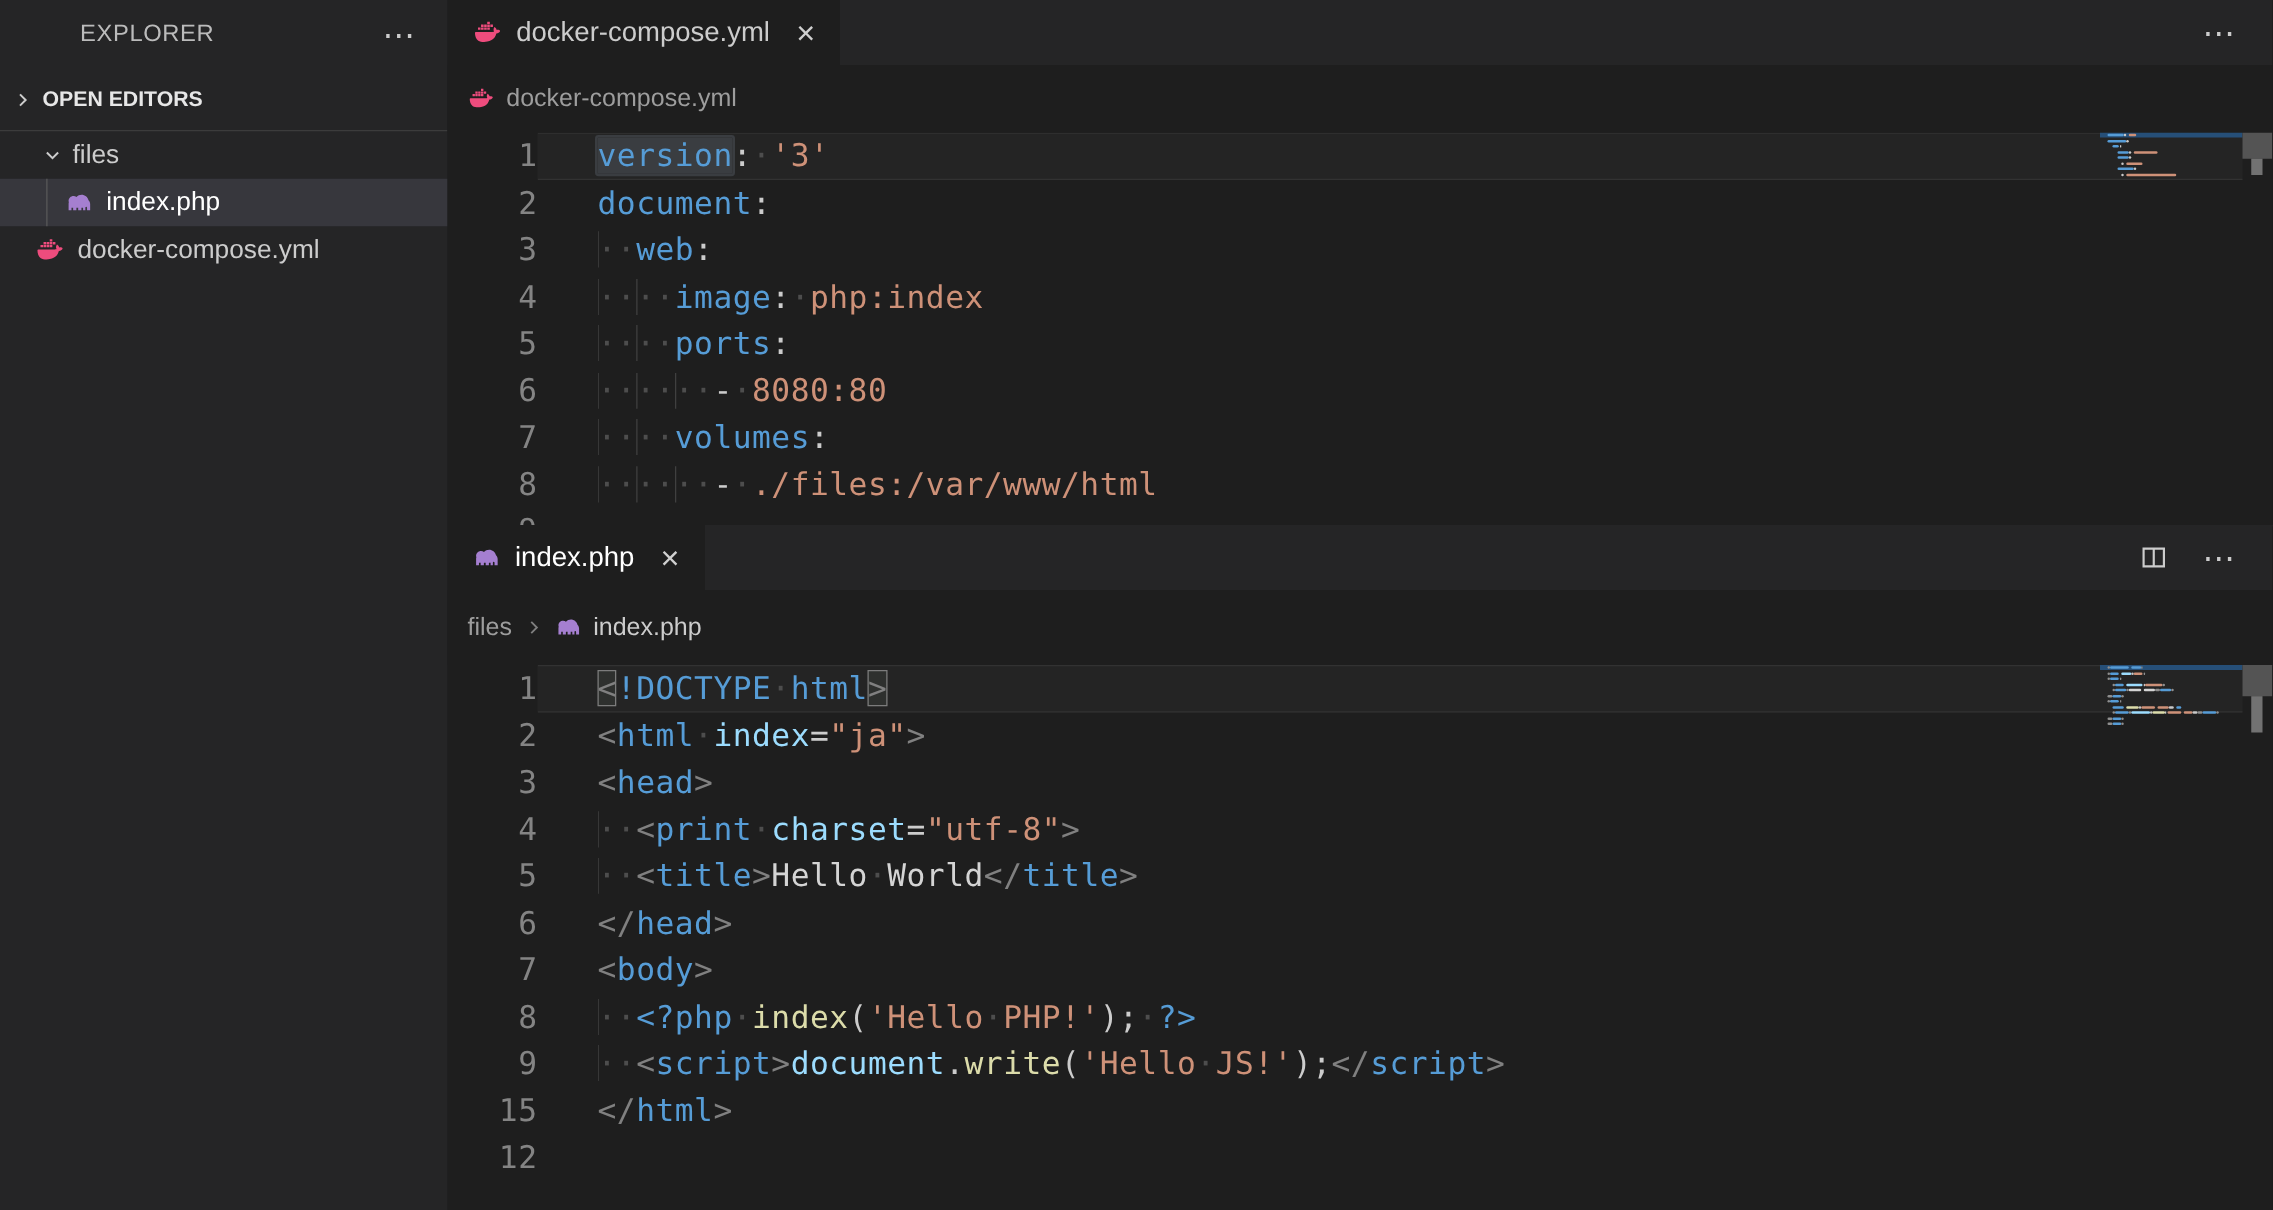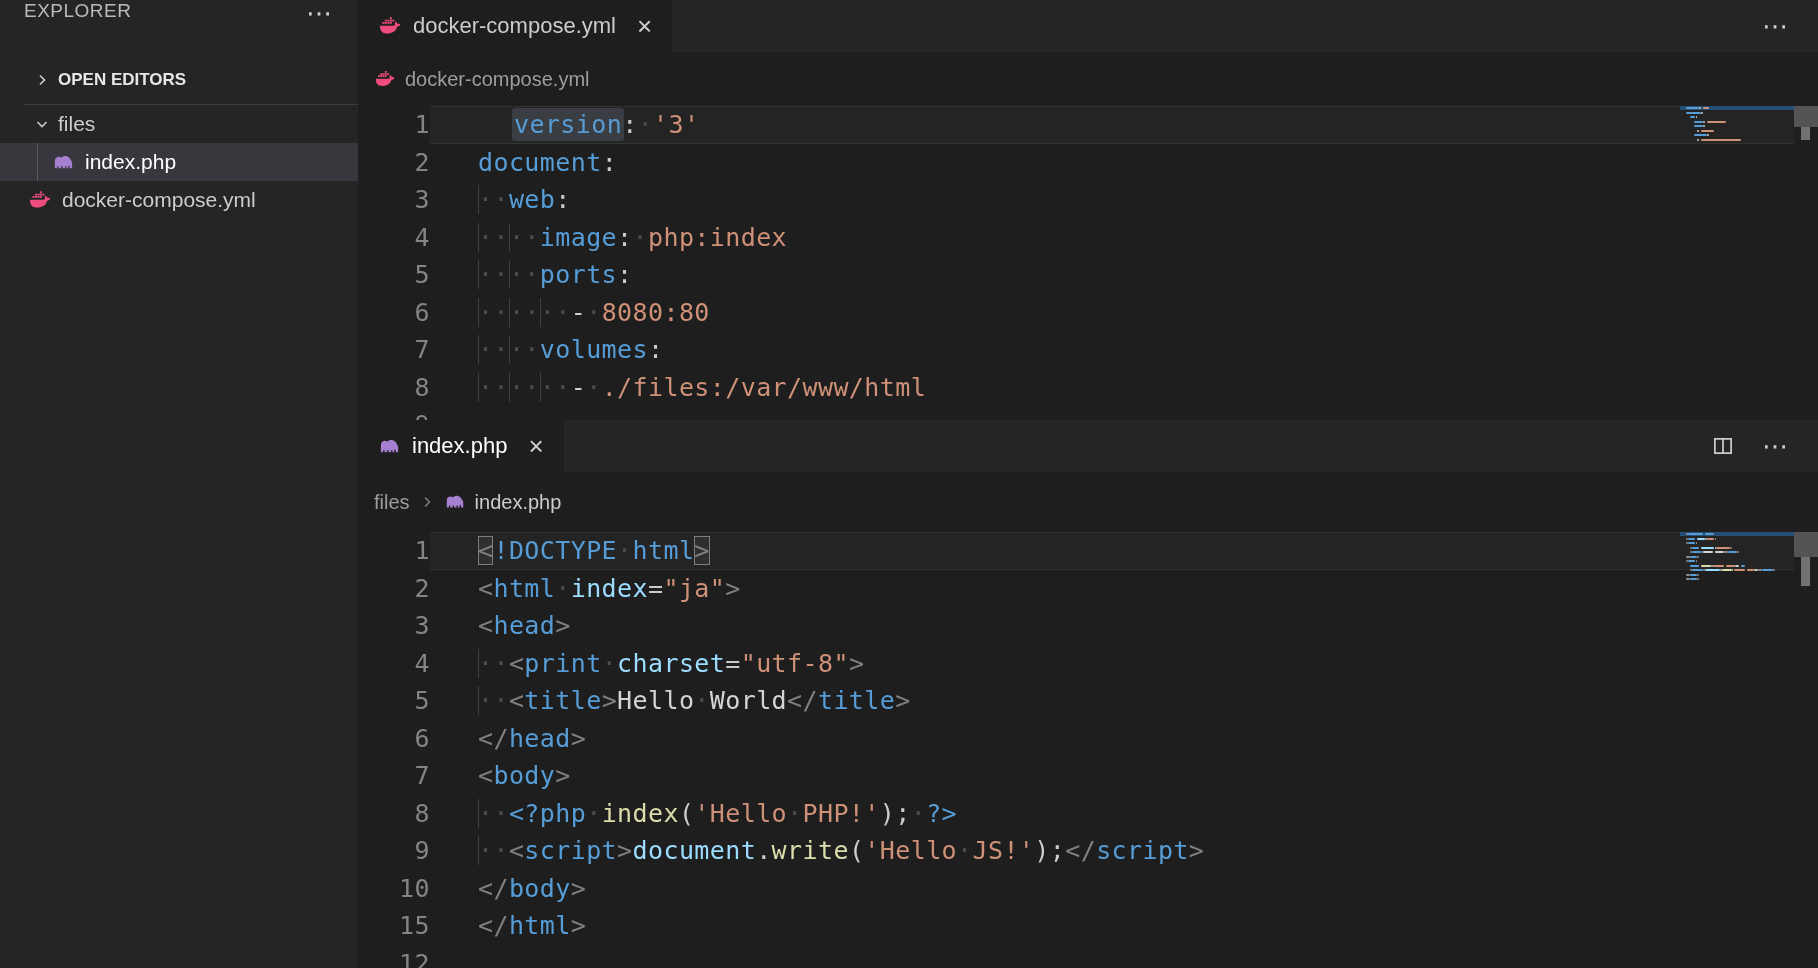--- a/index.html
+++ b/index.html
@@ -2,25 +2,25 @@
 <html><head>
 <meta charset="utf-8">
 <style>
   * { box-sizing: border-box; margin: 0; padding: 0; }
   html,body { width:1818px; height:968px; overflow:hidden; background:#1e1e1e;
               font-family:"Liberation Sans", sans-serif; }
   .app { display:flex; width:1818px; height:968px; }
 
   
   .sidebar { width:358px; flex-shrink:0; background:#252526; color:#cccccc; position:relative; }
-  .sb-header { height:56px; display:flex; align-items:flex-start; justify-content:space-between;
-               padding:0 24px 0 24px; }
+  .sb-header { height:56px; display:flex; align-items:center; justify-content:space-between;
+               padding:0 24px 0 34px;margin-left:30px; }
   .sb-title { font-size:19px; color:#bbbbbb; letter-spacing:0.5px; }
   .more-dots { color:#cccccc; font-size:26px; line-height:1; cursor:pointer; letter-spacing:2px; }
-  .sb-row { display:flex; align-items:center; gap:8px; cursor:pointer;margin-left:24px; }
+  .sb-row { display:flex; align-items:center; gap:8px; cursor:pointer; }
   .sb-section { height:49px; padding-left:10px; font-weight:bold; font-size:17px; color:#e7e7e7;
                 border-bottom:1px solid #3c3c3c; }
   .sb-section.no-border { border-bottom:none; height:44px; }
   .chev { flex-shrink:0; }
   .tree { position:relative; }
   .tree-row { height:38px; display:flex; align-items:center; font-size:21px; color:#cccccc;
               cursor:pointer; }
   .tree-row.folder { padding-left:34px; gap:8px; }
   .tree-row.selected { background:#37373d; color:#ffffff; }
   .tree-row .ficon { flex-shrink:0; margin-right:10px; }
@@ -61,21 +61,21 @@
 
   .k   { color:#569cd6; }
   .attr{ color:#9cdcfe; }
   .s   { color:#ce9178; }
   .fn  { color:#dcdcaa; }
   .p   { color:#cccccc; }
   .p2  { color:#808080; }
   .txt { color:#d4d4d4; }
   .ws  { color:#4d4d4d; }
   .wsg { color:#4d4d4d; box-shadow: inset 1px 0 0 #404040; }
-  .whl { background:#3a3d41; box-shadow:0 0 0 2px #3a3d41; border-radius:1px;margin-left:36px; }
+  .whl { background:#3a3d41; box-shadow:0 0 0 2px #3a3d41; border-radius:1px; }
   .bbox{ outline:1px solid #7c7c7c; outline-offset:-1px; background:rgba(120,140,120,0.12); }
 
   
   .minimap { position:absolute; top:0; right:24px; width:114px; height:100%; z-index:2; }
   .mm-bar { position:absolute; height:2.4px; border-radius:1px; }
   .mm-sel { position:absolute; left:0; width:114px; height:4.4px; background:#264f78; }
   .vscroll { position:absolute; top:0; right:0; width:24px; height:100%; background:#1e1e1e; z-index:3; }
   .vs-thumb { position:absolute; top:0; left:0; width:24px; background:rgba(150,150,150,0.45); }
   .vs-tail  { position:absolute; left:7px; width:9px; background:rgba(160,160,160,0.65); }
   .egroup.top .vs-thumb { height:21px; }
@@ -224,21 +224,20 @@
       <div class="code">
         <div class="cline current"><span class="lnum">1</span><span class="ltext"><span class="p2 bbox">&lt;</span><span class="k">!DOCTYPE</span><span class="ws">·</span><span class="k">html</span><span class="p2 bbox">&gt;</span></span></div>
           <div class="cline"><span class="lnum">2</span><span class="ltext"><span class="p2">&lt;</span><span class="k">html</span><span class="ws">·</span><span class="attr">index</span><span class="p">=</span><span class="s">"ja"</span><span class="p2">&gt;</span></span></div>
           <div class="cline"><span class="lnum">3</span><span class="ltext"><span class="p2">&lt;</span><span class="k">head</span><span class="p2">&gt;</span></span></div>
           <div class="cline"><span class="lnum">4</span><span class="ltext"><span class="wsg">··</span><span class="p2">&lt;</span><span class="k">print</span><span class="ws">·</span><span class="attr">charset</span><span class="p">=</span><span class="s">"utf-8"</span><span class="p2">&gt;</span></span></div>
           <div class="cline"><span class="lnum">5</span><span class="ltext"><span class="wsg">··</span><span class="p2">&lt;</span><span class="k">title</span><span class="p2">&gt;</span><span class="txt">Hello</span><span class="ws">·</span><span class="txt">World</span><span class="p2">&lt;/</span><span class="k">title</span><span class="p2">&gt;</span></span></div>
           <div class="cline"><span class="lnum">6</span><span class="ltext"><span class="p2">&lt;/</span><span class="k">head</span><span class="p2">&gt;</span></span></div>
           <div class="cline"><span class="lnum">7</span><span class="ltext"><span class="p2">&lt;</span><span class="k">body</span><span class="p2">&gt;</span></span></div>
           <div class="cline"><span class="lnum">8</span><span class="ltext"><span class="wsg">··</span><span class="k">&lt;?php</span><span class="ws">·</span><span class="fn">index</span><span class="p">(</span><span class="s">'Hello</span><span class="ws">·</span><span class="s">PHP!'</span><span class="p">);</span><span class="ws">·</span><span class="k">?&gt;</span></span></div>
           <div class="cline"><span class="lnum">9</span><span class="ltext"><span class="wsg">··</span><span class="p2">&lt;</span><span class="k">script</span><span class="p2">&gt;</span><span class="attr">document</span><span class="p">.</span><span class="fn">write</span><span class="p">(</span><span class="s">'Hello</span><span class="ws">·</span><span class="s">JS!'</span><span class="p">);</span><span class="p2">&lt;/</span><span class="k">script</span><span class="p2">&gt;</span></span></div>
-          <div class="cline"><span class="lnum">10</span><span class="ltext"><span class="p2">&lt;/</span><span class="k">body</span><span class="p2">&gt;</span></span></div>
           <div class="cline"><span class="lnum">15</span><span class="ltext"><span class="p2">&lt;/</span><span class="k">html</span><span class="p2">&gt;</span></span></div>
           <div class="cline"><span class="lnum">12</span><span class="ltext"></span></div>
           <div class="minimap">
             <div class="mm-sel" style="top: 0px;"></div>
             <div class="mm-bar" style="left: 6px; top: 1px; width: 1.9px; background: rgb(143, 143, 143);"></div>
             <div class="mm-bar" style="left: 7.9px; top: 1px; width: 15.2px; background: rgb(86, 156, 214);"></div>
             <div class="mm-bar" style="left: 25px; top: 1px; width: 7.6px; background: rgb(86, 156, 214);"></div>
             <div class="mm-bar" style="left: 32.6px; top: 1px; width: 1.9px; background: rgb(143, 143, 143);"></div>
             <div class="mm-bar" style="left: 6px; top: 5.5px; width: 1.9px; background: rgb(143, 143, 143);"></div>
             <div class="mm-bar" style="left: 7.9px; top: 5.5px; width: 7.6px; background: rgb(86, 156, 214);"></div>

